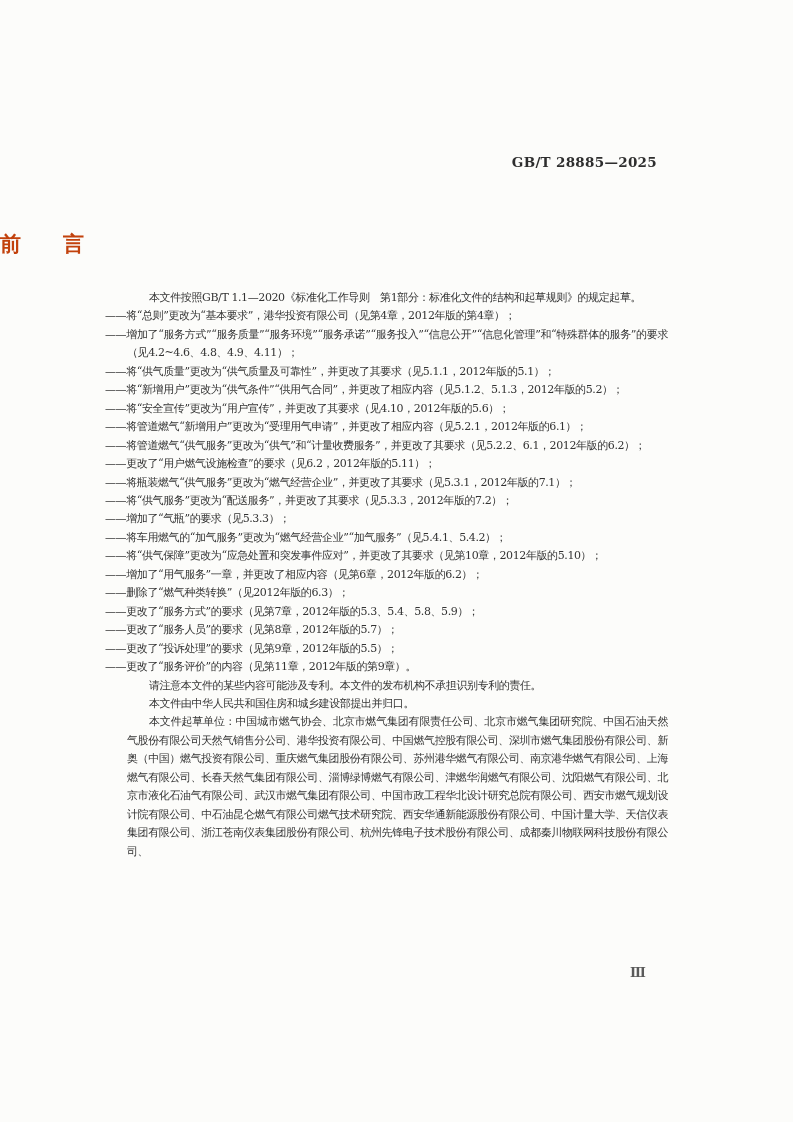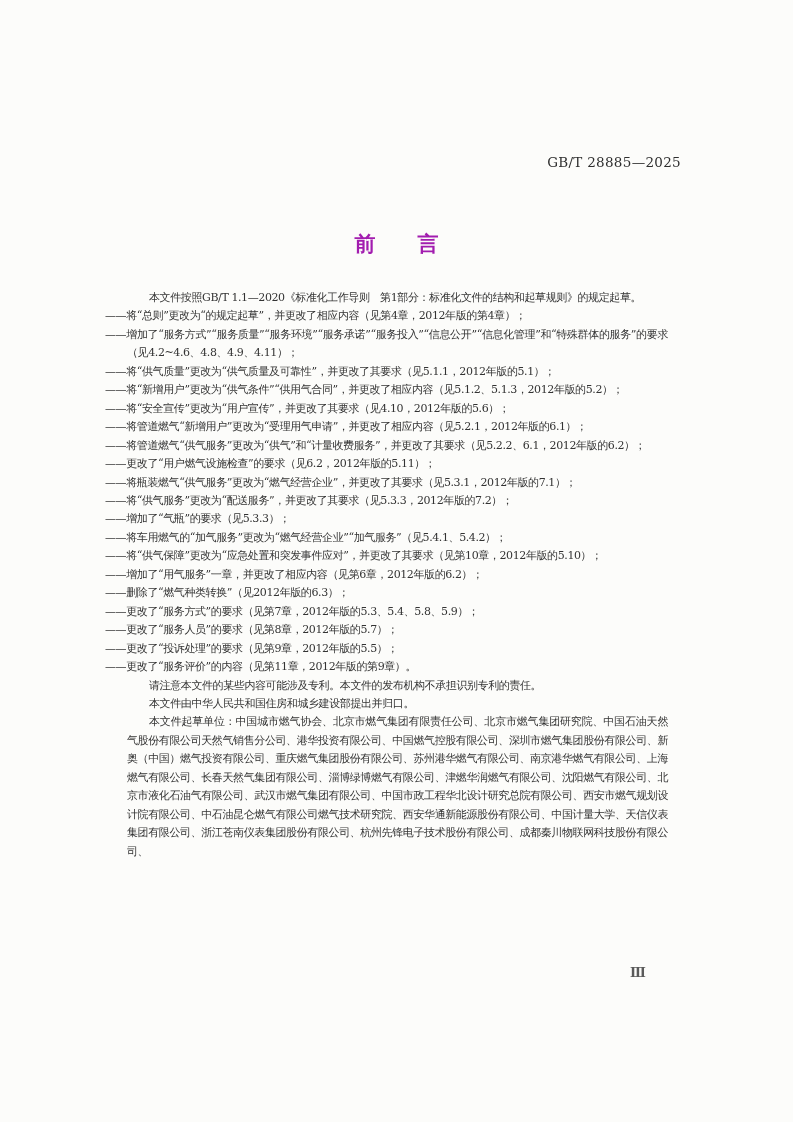--- a/index.html
+++ b/index.html
@@ -8,36 +8,36 @@
     width: 793px;
     height: 1122px;
     background: #fcfcfa;
     font-family: "DejaVu Serif", "Liberation Serif", serif;
     color: #323232;
     overflow: hidden;
   }
   .doc-code {
     position: absolute;
     top: 154px;
-    right: 112px;
+    right: 136px;
     font-size: 13.5px;
-    font-weight: normal;
+    font-weight: bold;
     letter-spacing: 0.3px;
     color: #2e2e2e;
     white-space: nowrap;
   }
   .doc-title {
     position: absolute;
     top: 230px;
     left: 0;
     width: 100%;
-    text-align: center;
+    text-align: left;
     font-size: 21px;
     font-weight: bold;
-    color: #a21caf;
+    color: #c2410c;
   }
   .content {
     position: absolute;
     left: 127px;
     top: 289px;
     width: 541px;
     font-size: 11px;
     line-height: 18.45px;
     letter-spacing: -0.4px;
     text-align: justify;
@@ -60,21 +60,21 @@
 
 <div class="page">
 
   <div class="doc-code">GB/T 28885—2025</div>
 
   <div class="doc-title">前　　言</div>
 
   <div class="content">
     <p class="para">本文件按照GB/T 1.1—2020《标准化工作导则　第1部分：标准化文件的结构和起草规则》的规定起草。</p>
 
-    <p class="dash">——将“总则”更改为“的规定起草”，并更改了相应内容（见第4章，2012年版的第4章）；</p>
+    <p class="dash">——将“总则”更改为“基本要求”，港华投资有限公司（见第4章，2012年版的第4章）；</p>
     <p class="dash">——增加了“服务方式”“服务质量”“服务环境”“服务承诺”“服务投入”“信息公开”“信息化管理”和“特殊群体的服务”的要求（见4.2~4.6、4.8、4.9、4.11）；</p>
     <p class="dash">——将“供气质量”更改为“供气质量及可靠性”，并更改了其要求（见5.1.1，2012年版的5.1）；</p>
     <p class="dash">——将“新增用户”更改为“供气条件”“供用气合同”，并更改了相应内容（见5.1.2、5.1.3，2012年版的5.2）；</p>
     <p class="dash">——将“安全宣传”更改为“用户宣传”，并更改了其要求（见4.10，2012年版的5.6）；</p>
     <p class="dash">——将管道燃气“新增用户”更改为“受理用气申请”，并更改了相应内容（见5.2.1，2012年版的6.1）；</p>
     <p class="dash">——将管道燃气“供气服务”更改为“供气”和“计量收费服务”，并更改了其要求（见5.2.2、6.1，2012年版的6.2）；</p>
     <p class="dash">——更改了“用户燃气设施检查”的要求（见6.2，2012年版的5.11）；</p>
     <p class="dash">——将瓶装燃气“供气服务”更改为“燃气经营企业”，并更改了其要求（见5.3.1，2012年版的7.1）；</p>
     <p class="dash">——将“供气服务”更改为“配送服务”，并更改了其要求（见5.3.3，2012年版的7.2）；</p>
     <p class="dash">——增加了“气瓶”的要求（见5.3.3）；</p>

